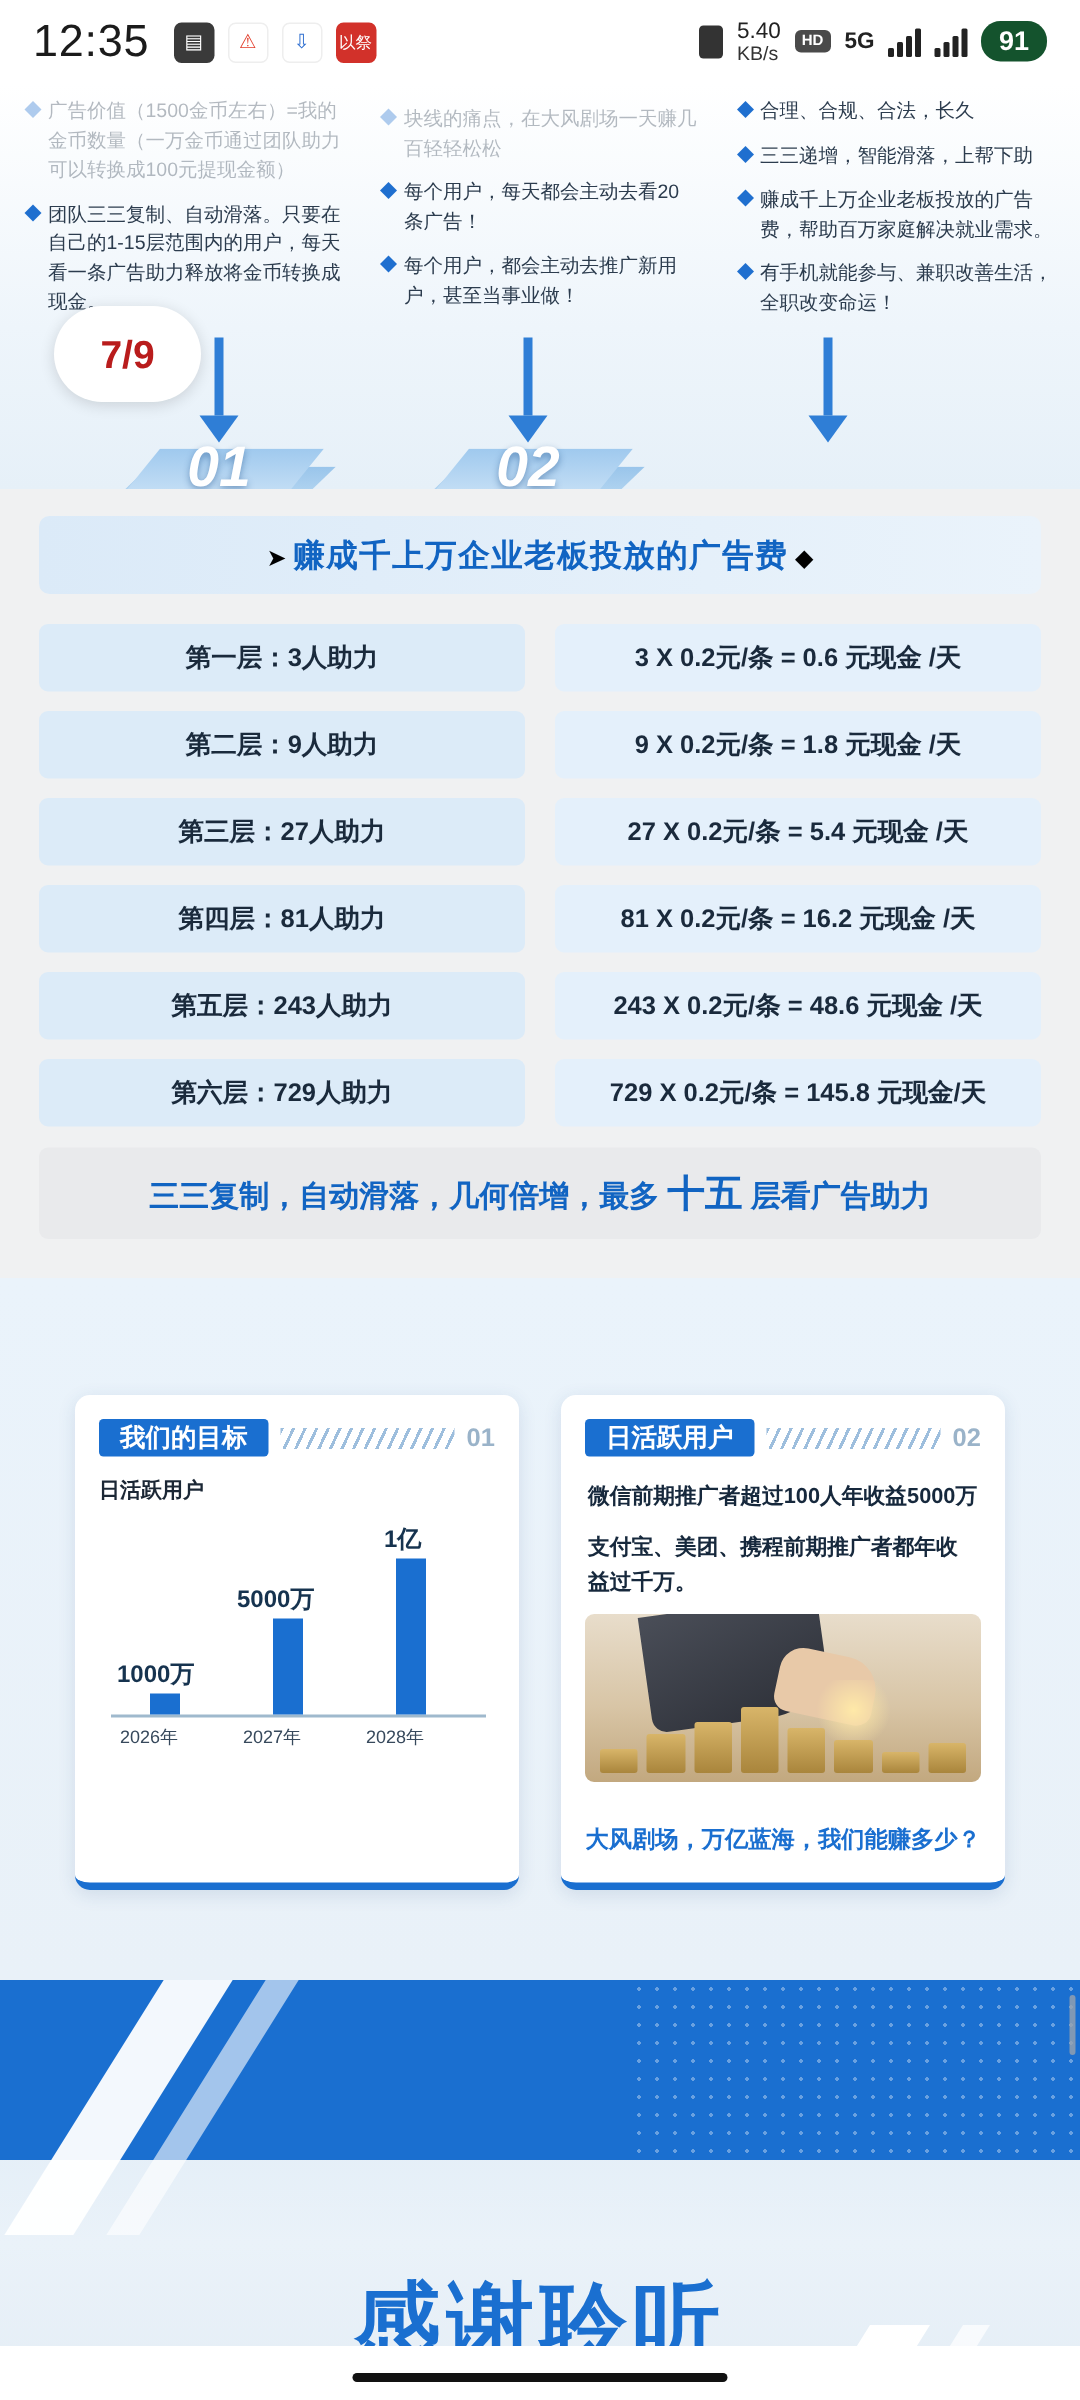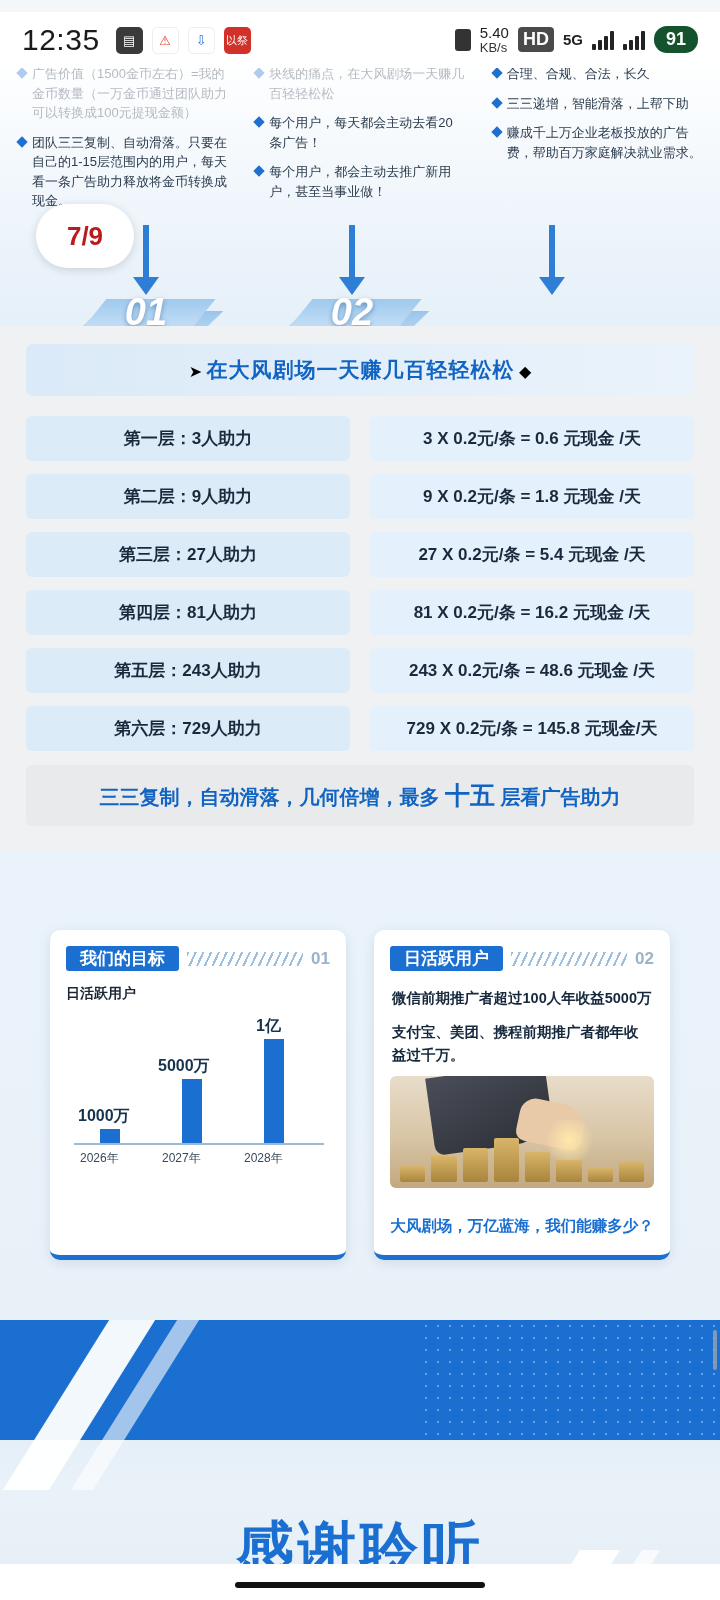--- a/index.html
+++ b/index.html
@@ -6,36 +6,36 @@
   html, body {
     width: 720px; height: 1600px;
     font-family: "Liberation Sans", "DejaVu Sans", sans-serif;
     background: #ffffff;
     overflow: hidden;
   }
   .screen { position: relative; width: 720px; height: 1600px; background: #f4f7fa; }
 
   
   .statusbar {
-    position: absolute; top: 12px; left: 0; width: 720px; height: 56px;
+    position: absolute; top: 0; left: 0; width: 720px; height: 56px;
     background: #ffffff; display: flex; align-items: center;
     padding: 0 22px; z-index: 40;
   }
   .status-time { font-size: 30px; color: #1b1b1b; font-weight: 400; letter-spacing: 0.5px; }
   .status-left-icons { display: flex; align-items: center; gap: 9px; margin-left: 16px; }
   .sicon { width: 27px; height: 27px; border-radius: 5px; display: flex; align-items: center;
            justify-content: center; font-size: 13px; color: #fff; }
   .sicon.dark { background: #3a3a3a; }
   .sicon.red { background: #ffffff; color:#e23c2a; border:1px solid #eee;}
   .sicon.blue { background: #ffffff; color:#2f6fd0; border:1px solid #eee;}
   .sicon.redbox { background: #d2312a; font-size: 11px; }
   .status-right { margin-left: auto; display: flex; align-items: center; gap: 9px; }
   .net-speed { font-size: 15px; color: #222; line-height: 1.05; text-align: left; }
   .net-speed small { display: block; font-size: 13px; color: #333; }
-  .hd-badge { background: #4a4a4a; color: #fff; font-size: 18px; padding: 2px 5px; border-radius: 4px; font-weight: 700; }
+  .hd-badge { background: #4a4a4a; color: #fff; font-size: 10px; padding: 2px 5px; border-radius: 4px; font-weight: 700; }
   .fiveg { font-size: 15px; color: #222; font-weight: 700; }
   .bars { display: flex; align-items: flex-end; gap: 2px; height: 20px; }
   .bars i { display: block; width: 4px; background: #222; border-radius: 1px; }
   .bars i:nth-child(1) { height: 6px; }
   .bars i:nth-child(2) { height: 10px; }
   .bars i:nth-child(3) { height: 14px; }
   .bars i:nth-child(4) { height: 19px; }
   .battery { background: #14532d; color: #fff; font-size: 18px; font-weight: 700;
              border-radius: 13px; padding: 3px 12px; }
   .vib { width: 16px; height: 22px; border-radius: 3px; background: #333; position: relative; }
@@ -46,21 +46,21 @@
     background: #ffffff; border-radius: 34px; display: flex; align-items: center;
     justify-content: center; font-size: 26px; font-weight: 700; color: #b91c1c;
     box-shadow: 0 2px 10px rgba(0,0,0,0.14); z-index: 30;
   }
 
   
   .doc { position: absolute; top: 56px; left: 0; width: 720px; height: 1500px; background: #eef3f7; }
 
   
   .sec1 { position: relative; height: 270px; background: linear-gradient(180deg,#ffffff 0%,#eef5fb 60%,#e6f0f8 100%); overflow: hidden; }
-  .sec1 .cards { display: flex; gap: 28px; padding: 0 18px; }
+  .sec1 .cards { display: flex; gap: 28px; padding: 0 18px; align-items: center; }
   .s1card { flex: 1; font-size: 13px; color: #2c3c4e; line-height: 1.5; padding-top: 8px; }
   .bullet-row { display: flex; gap: 6px; margin-bottom: 10px; }
   .bullet-dia { width: 8px; height: 8px; background: #1f6fcf; transform: rotate(45deg); margin-top: 5px; flex: 0 0 auto; }
   .bullet-txt { flex: 1; }
   .faded { opacity: 0.35; }
   .arrows { position: relative; height: 120px; margin-top: 4px; }
   .arrow-unit { position: absolute; width: 180px; text-align: center; }
   .arrow-stem { width: 6px; height: 52px; background: #2f7ed6; margin: 0 auto; }
   .arrow-head { width: 0; height: 0; border-left: 13px solid transparent; border-right: 13px solid transparent;
                 border-top: 18px solid #2f7ed6; margin: 0 auto; }
@@ -224,20 +224,24 @@
             <div class="bullet-txt">合理、合规、合法，长久</div>
           </div>
           <div class="bullet-row">
             <div class="bullet-dia"></div>
             <div class="bullet-txt">三三递增，智能滑落，上帮下助</div>
           </div>
           <div class="bullet-row">
             <div class="bullet-dia"></div>
             <div class="bullet-txt">赚成千上万企业老板投放的广告费，帮助百万家庭解决就业需求。</div>
           </div>
+          <div class="bullet-row">
+            <div class="bullet-dia"></div>
+            <div class="bullet-txt">有手机就能参与、兼职改善生活，全职改变命运！</div>
+          </div>
         </div>
 
       </div>
 
       <div class="arrows">
         <div class="arrow-unit" style="left:56px; top:0;">
           <div class="arrow-stem"></div>
           <div class="arrow-head"></div>
           <div class="pedestal">
             <div class="rhomb2"></div>
@@ -257,21 +261,21 @@
         <div class="arrow-unit" style="left:462px; top:0;">
           <div class="arrow-stem"></div>
           <div class="arrow-head"></div>
         </div>
       </div>
     </div>
 
     <div class="sec2">
       <div class="sec2-title-wrap">
         <span class="deco">➤</span>
-        <span class="sec2-title">在大风剧场一天赚几百轻轻松松</span>
+        <span class="sec2-title">赚成千上万企业老板投放的广告费</span>
         <span class="deco">◆</span>
       </div>
 
       <div class="tbl-row">
         <div class="cell">第一层：3人助力</div>
         <div class="cell right">3 X 0.2元/条 = 0.6 元现金 /天</div>
       </div>
       <div class="tbl-row">
         <div class="cell">第二层：9人助力</div>
         <div class="cell right">9 X 0.2元/条 = 1.8 元现金 /天</div>

